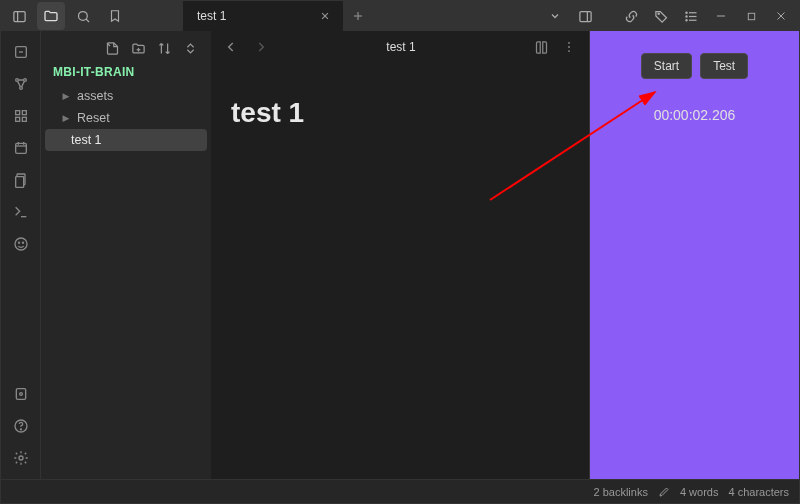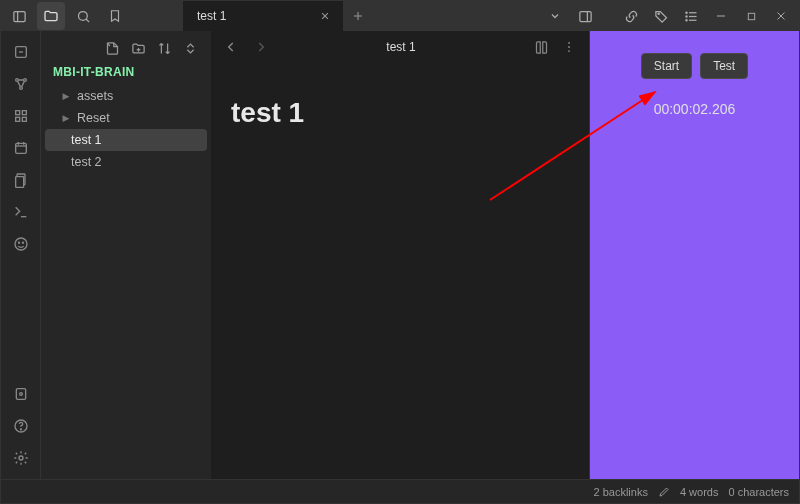--- a/index.html
+++ b/index.html
@@ -43,21 +43,21 @@
   .ed-nav { display:flex; gap:6px; }
   .ed-icon { width:24px; height:24px; display:flex; align-items:center; justify-content:center; }
   .ed-title { flex:1; text-align:center; font-size:12px; color:#ddd; }
   .note-body { padding: 34px 20px; }
   .note-title { font-size:28px; font-weight:700; color:#e8e8e8; }
 
   
   .rightpane { width: 210px; background:#8b5cf6; border-left:1px solid #333; display:flex; flex-direction:column; align-items:center; padding-top:22px; position:relative; }
   .timer-btns { display:flex; gap:8px; }
   .timer-btn { background:#3a3a3a; border:1px solid #4a4a4a; color:#ddd; font-size:12px; padding:5px 12px; border-radius:4px; cursor:pointer; }
-  .timer-display { margin-top:22px; font-size:14px; color:#e0e0e0; }
+  .timer-display { margin-top:28px; font-size:14px; color:#e0e0e0; }
 
   
   .statusbar { height:24px; background:#262626; border-top:1px solid #333; display:flex; align-items:center; justify-content:flex-end; gap:10px; padding:0 10px; font-size:11px; color:#999; }
   .status-item { display:flex; align-items:center; gap:4px; }
 
   
   .arrow-annot { position:absolute; pointer-events:none; }
 
   svg { display:block; }
 </style>
@@ -271,23 +271,20 @@
       <div class="tree-item">
           <span class="chev">▶</span>
           <span>assets</span>
         </div>
       <div class="tree-item">
           <span class="chev">▶</span>
           <span>Reset</span>
         </div>
       <div class="tree-item file selected">
           <span>test 1</span>
-        </div>
-      <div class="tree-item file">
-          <span>test 2</span>
         </div>
     </div>
   </div>
 
   <div class="editor">
     <div class="editor-top">
       <div class="ed-nav">
         <div class="ed-icon">
             <svg width="14" height="14" viewBox="0 0 24 24" fill="none" stroke="#888" stroke-width="2.5">
               <polyline points="15 5 8 12 15 19"></polyline>
@@ -329,21 +326,21 @@
 </div>
 
 <div class="statusbar">
   <div class="status-item">2 backlinks</div>
   <div class="status-item">
       <svg width="12" height="12" viewBox="0 0 24 24" fill="none" stroke="#999" stroke-width="2">
         <path d="M4 20l4-1L20 7l-3-3L5 16l-1 4z"></path>
       </svg>
     </div>
   <div class="status-item">4 words</div>
-  <div class="status-item">0 characters</div>
+  <div class="status-item">4 characters</div>
 </div>
 
 <svg class="arrow-annot" style="left:480px; top:80px;" width="200" height="130">
   <defs>
       <marker id="ah" markerWidth="10" markerHeight="10" refX="8" refY="3" orient="auto">
         <path d="M0,0 L9,3 L0,6 Z" fill="red"></path>
       </marker>
     </defs>
   <line x1="10" y1="120" x2="175" y2="12" stroke="red" stroke-width="2" marker-end="url(#ah)"></line>
 </svg>

